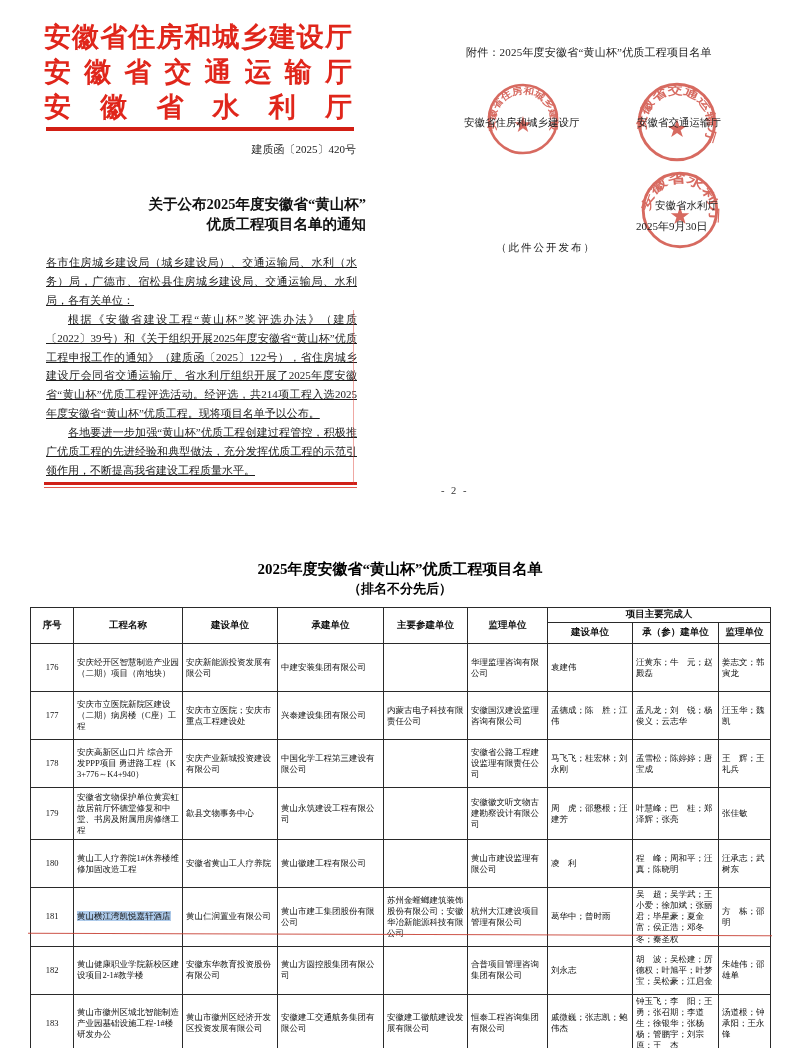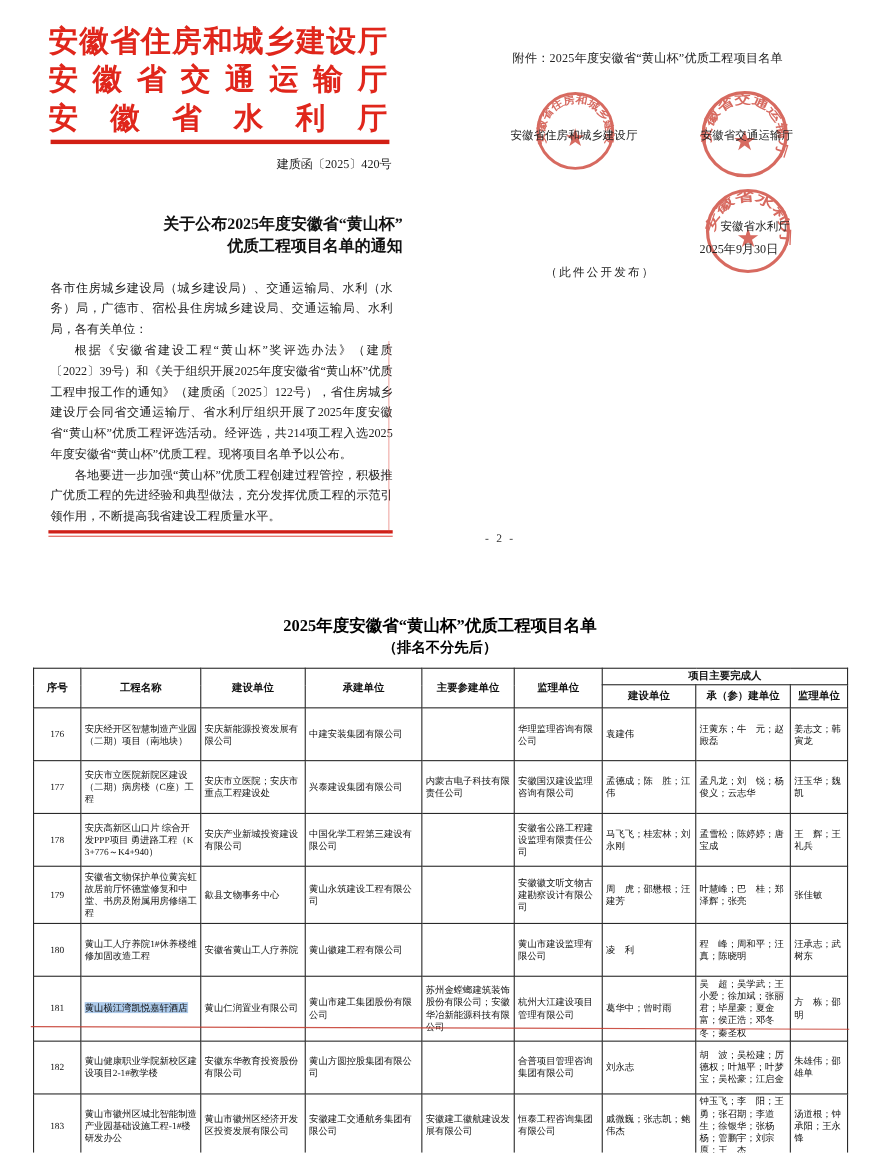--- a/index.html
+++ b/index.html
@@ -7,21 +7,21 @@
          font-family:"Liberation Serif","DejaVu Serif",serif;color:#1a1a1a;}
 
   
   .redhead{position:absolute;left:44px;top:20px;width:308px;color:#e0261b;font-weight:bold;}
   .redhead-line{font-size:27px;line-height:35px;display:flex;justify-content:space-between;}
   .red-rule{position:absolute;left:46px;top:127px;width:308px;height:4px;background:#d21f14;}
   .doc-number{position:absolute;left:46px;top:142px;width:310px;text-align:right;font-size:11px;color:#222;}
   .letter-title{position:absolute;left:36px;top:194px;width:330px;text-align:right;
                 font-weight:bold;font-size:14.5px;line-height:20px;color:#111;}
   .letter-body{position:absolute;left:46px;top:253px;width:311px;font-size:11px;line-height:18.9px;
-               text-align:justify;color:#1c1c1c;}
+               text-align:justify;color:#1c1c1c;text-decoration:underline;}
   .letter-body p{margin:0;}
   .letter-body p.indent{text-indent:2em;}
   .red-double-rule{position:absolute;left:44px;top:482px;width:313px;height:0;
                    border-top:3px solid #cf2018;}
   .red-double-rule:after{content:"";display:block;margin-top:1.5px;border-top:1.5px solid #e0584d;}
   .red-vline{position:absolute;left:353px;top:310px;width:1px;height:175px;background:rgba(220,62,50,.45);}
 
   
   .attachment{position:absolute;left:466px;top:45px;width:300px;font-size:11px;color:#222;letter-spacing:.2px;}
   .seal{position:absolute;opacity:.82;}

